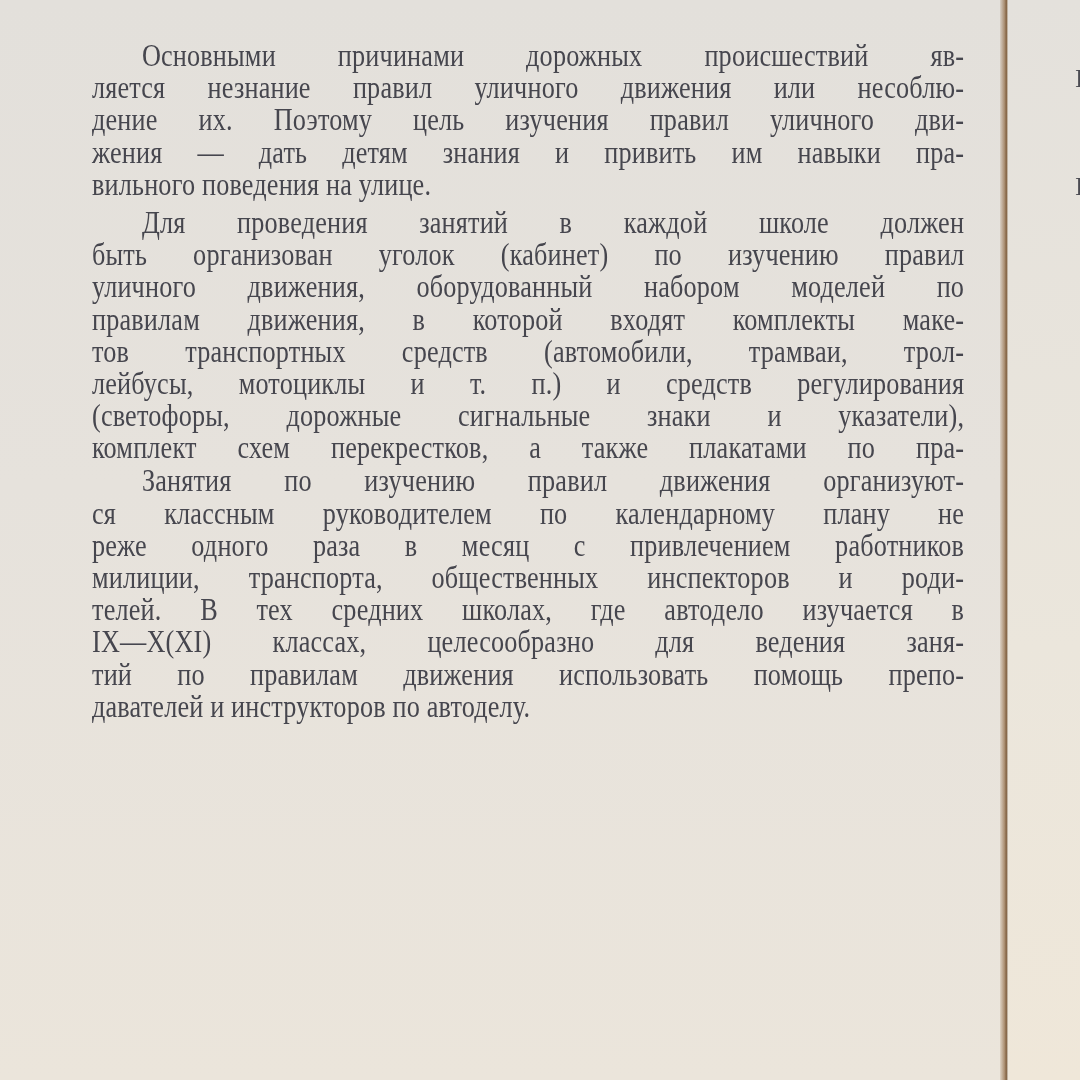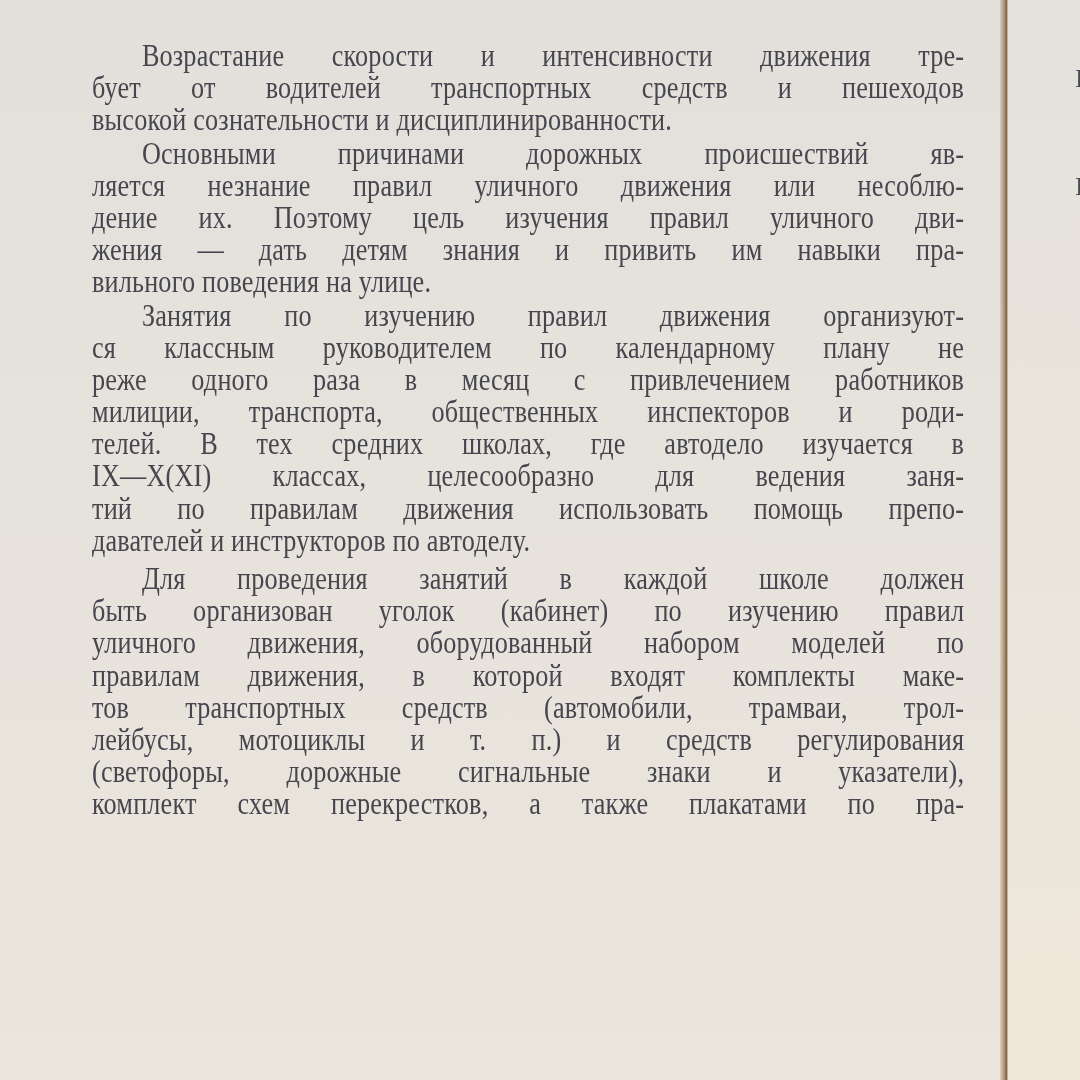--- a/index.html
+++ b/index.html
@@ -72,51 +72,46 @@
 
 <div class="page-left"></div>
 <div class="page-edge"></div>
 <div class="page-right"></div>
 
 <span class="right-fragment" style="top:64px;">I</span>
 <span class="right-fragment" style="top:172px;">I</span>
 
 <div class="text-block">
 
-  <div class="para">
-    <span class="line indent">Возрастание скорости и интенсивности движения тре-</span>
-    <span class="line">бует от водителей транспортных средств и пешеходов</span>
-    <span class="line last">высокой сознательности и дисциплинированности.</span>
-  </div>
 
 
   <div class="para">
     <span class="line indent">Основными причинами дорожных происшествий яв-</span>
     <span class="line">ляется незнание правил уличного движения или несоблю-</span>
     <span class="line">дение их. Поэтому цель изучения правил уличного дви-</span>
     <span class="line">жения — дать детям знания и привить им навыки пра-</span>
     <span class="line last">вильного поведения на улице.</span>
   </div>
 
+
+  <div class="para" style="margin-top:6px;">
+    <span class="line indent">Для проведения занятий в каждой школе должен</span>
+    <span class="line">быть организован уголок (кабинет) по изучению правил</span>
+    <span class="line">уличного движения, оборудованный набором моделей по</span>
+    <span class="line">правилам движения, в которой входят комплекты маке-</span>
+    <span class="line">тов транспортных средств (автомобили, трамваи, трол-</span>
+    <span class="line">лейбусы, мотоциклы и т. п.) и средств регулирования</span>
+    <span class="line">(светофоры, дорожные сигнальные знаки и указатели),</span>
+    <span class="line">комплект схем перекрестков, а также плакатами по пра-</span>
+  </div>
 
   <div class="para">
     <span class="line indent">Занятия по изучению правил движения организуют-</span>
     <span class="line">ся классным руководителем по календарному плану не</span>
     <span class="line">реже одного раза в месяц с привлечением работников</span>
     <span class="line">милиции, транспорта, общественных инспекторов и роди-</span>
     <span class="line">телей. В тех средних школах, где автодело изучается в</span>
     <span class="line">IX—X(XI) классах, целесообразно для ведения заня-</span>
     <span class="line">тий по правилам движения использовать помощь препо-</span>
     <span class="line last">давателей и инструкторов по автоделу.</span>
   </div>
 
-  <div class="para" style="margin-top:6px;">
-    <span class="line indent">Для проведения занятий в каждой школе должен</span>
-    <span class="line">быть организован уголок (кабинет) по изучению правил</span>
-    <span class="line">уличного движения, оборудованный набором моделей по</span>
-    <span class="line">правилам движения, в которой входят комплекты маке-</span>
-    <span class="line">тов транспортных средств (автомобили, трамваи, трол-</span>
-    <span class="line">лейбусы, мотоциклы и т. п.) и средств регулирования</span>
-    <span class="line">(светофоры, дорожные сигнальные знаки и указатели),</span>
-    <span class="line">комплект схем перекрестков, а также плакатами по пра-</span>
-  </div>
-
 </div>
 
 </body></html>

